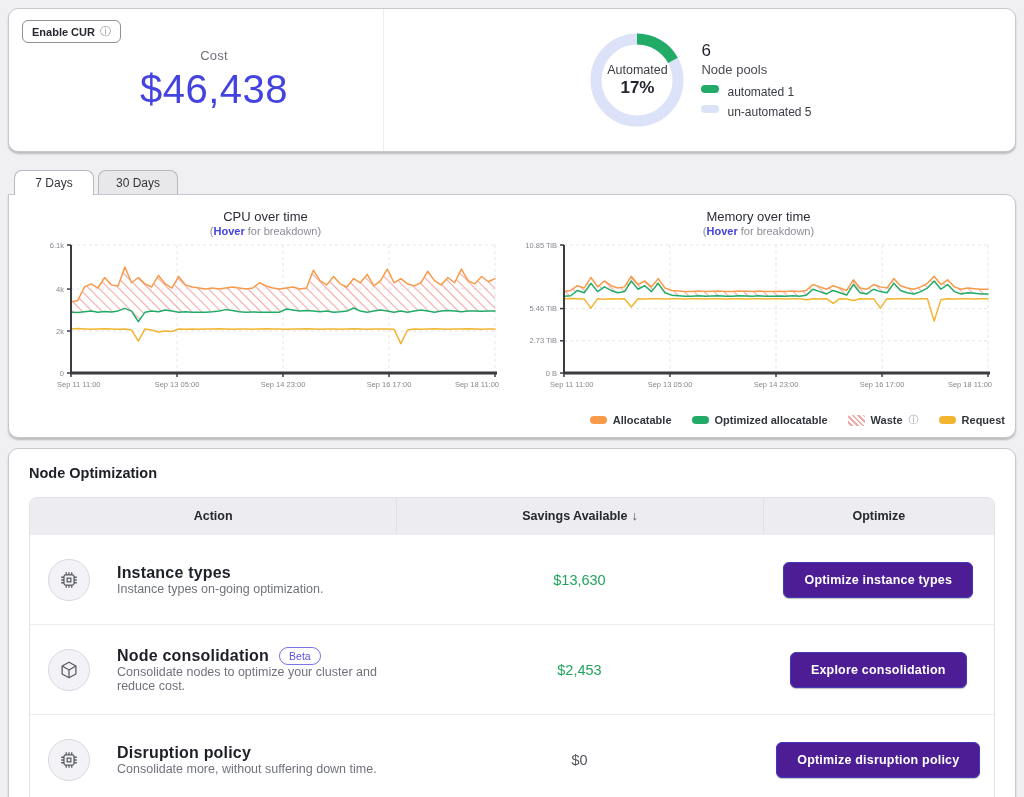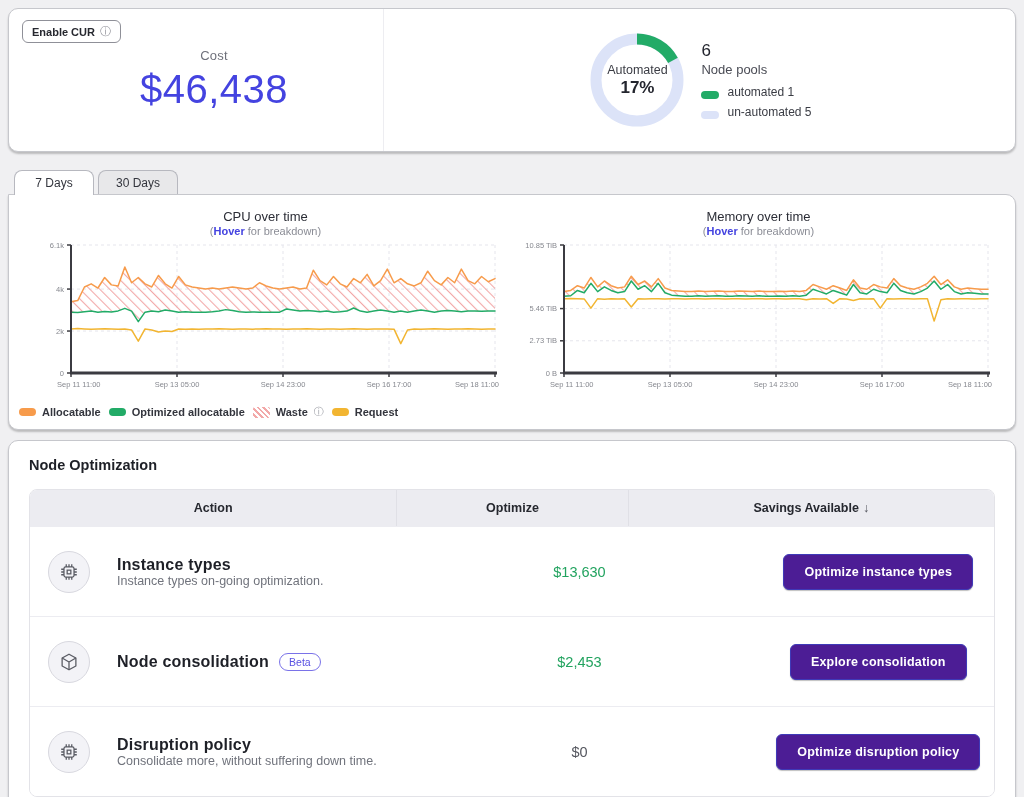--- a/index.html
+++ b/index.html
@@ -41,21 +41,21 @@
   .wasted-bar-fill { height:100%; background:#ec5b77; border-radius:2px 0 0 2px; }
 
   .automation-wrap { display:flex; align-items:center; gap:14px; }
   .donut-wrap { position:relative; width:100px; height:100px; }
   .donut-center { position:absolute; inset:0; display:flex; flex-direction:column; align-items:center; justify-content:center; }
   .donut-center .lab { font-size:12.5px; color:#3a3c44; }
   .donut-center .val { font-size:17px; font-weight:bold; color:#23252e; margin-top:1px; }
   .pool-info .count { font-size:17px; color:#23252e; }
   .pool-info .count-label { font-size:13px; color:#4a4c55; margin-top:1px; }
   .pool-legend { margin-top:8px; display:flex; flex-direction:column; gap:6px; }
-  .pool-legend-item { display:flex; align-items:flex-end; gap:8px; font-size:12px; color:#3a3c44; }
+  .pool-legend-item { display:flex; align-items:flex-start; gap:8px; font-size:12px; color:#3a3c44; }
   .sw { width:18px; height:8px; border-radius:4px; display:inline-block; }
   .sw-green { background:#22ab67; }
   .sw-lav { background:#dce3f8; }
 
   
   .tabs-row { display:flex; margin:18px 0 0 6px; position:relative; z-index:2; }
   .tab {
     min-width:80px; text-align:center; font-size:12px; padding:5px 14px 4px;
     border:1px solid #b7b8bf; border-bottom:none; border-radius:8px 8px 0 0;
     background:#e8e8ea; color:#33353d; cursor:pointer; margin-right:4px;
@@ -63,21 +63,21 @@
   .tab.active { background:#fff; margin-bottom:-1px; padding-bottom:5px; font-weight:normal; }
 
   
   .charts-card { margin-top:0; padding:10px 10px 4px; border-top-left-radius:0; }
   .charts-row { display:flex; }
   .chart-block { flex:1; display:flex; flex-direction:column; align-items:center; }
   .chart-title { font-size:13px; color:#2b2d36; margin-top:4px; }
   .chart-subtitle { font-size:11px; color:#8b8d96; margin-top:1px; }
   .chart-subtitle b { color:#4443e0; }
   .chart-svg { display:block; }
-  .chart-legend { display:flex; justify-content:flex-start; align-items:center; gap:8px; padding:4px 0 6px; }
+  .chart-legend { display:flex; justify-content:flex-end; align-items:center; gap:20px; padding:4px 0 6px;margin-top:8px; }
   .legend-item { display:flex; align-items:center; gap:6px; font-size:11px; font-weight:bold; color:#33353d; cursor:pointer; }
   .legend-sw { width:17px; height:8px; border-radius:4px; }
   .lg-orange { background:#f79b4b; }
   .lg-green { background:#22ab67; }
   .lg-yellow { background:#f2b531; }
   .lg-hatch {
     height:11px; border-radius:2px;
     background:repeating-linear-gradient(45deg, #fff 0 2px, #f2a8a8 2px 4px);
   }
   .legend-item .info { color:#9a9ca4; font-weight:normal; font-size:10px; }
@@ -286,24 +286,24 @@
         <span>Request</span>
       </div>
     </div>
   </div>
 
   <div class="card node-card">
     <div class="node-title">Node Optimization</div>
     <div class="opt-table">
       <div class="opt-head">
         <div class="opt-head-cell col-action">Action</div>
-        <div class="opt-head-cell col-optimize">Optimize</div>
         <div class="opt-head-cell col-savings sortable">
           <span>Savings Available</span><span class="sort">↓</span>
         </div>
+        <div class="opt-head-cell col-optimize">Optimize</div>
       </div>
 
       <div class="opt-row">
         <div class="opt-cell-action">
           <span class="row-icon-circle">
             <svg width="22" height="22" viewBox="0 0 24 24" fill="none" stroke-width="1.4">
               <rect x="6.5" y="6.5" width="11" height="11" rx="2"></rect>
                 <rect x="10" y="10" width="4" height="4"></rect>
               <path d="M9 3.5v3M12 3.5v3M15 3.5v3M9 17.5v3M12 17.5v3M15 17.5v3M3.5 9h3M3.5 12h3M3.5 15h3M17.5 9h3M17.5 12h3M17.5 15h3"></path>
             </svg>
@@ -327,20 +327,21 @@
             <svg width="22" height="22" viewBox="0 0 24 24" fill="none" stroke-width="1.4" stroke-linejoin="round">
               <path d="M12 3.5l7.5 4.2v8.6L12 20.5l-7.5-4.2V7.7z"></path>
               <path d="M4.5 7.7L12 12l7.5-4.3M12 12v8.5"></path>
             </svg>
           </span>
           <span>
             <span class="row-title-line">
               <span class="row-title">Node consolidation</span>
               <span class="beta-pill">Beta</span>
             </span>
+            <span class="row-desc" style="display:block">Consolidate nodes to optimize your cluster and reduce cost.</span>
           </span>
         </div>
         <div class="opt-cell-savings" style="color: rgb(34, 163, 95);">$2,453</div>
         <div class="opt-cell-optimize">
           <button class="opt-btn">Explore consolidation</button>
         </div>
       </div>
 
       <div class="opt-row">
         <div class="opt-cell-action">

